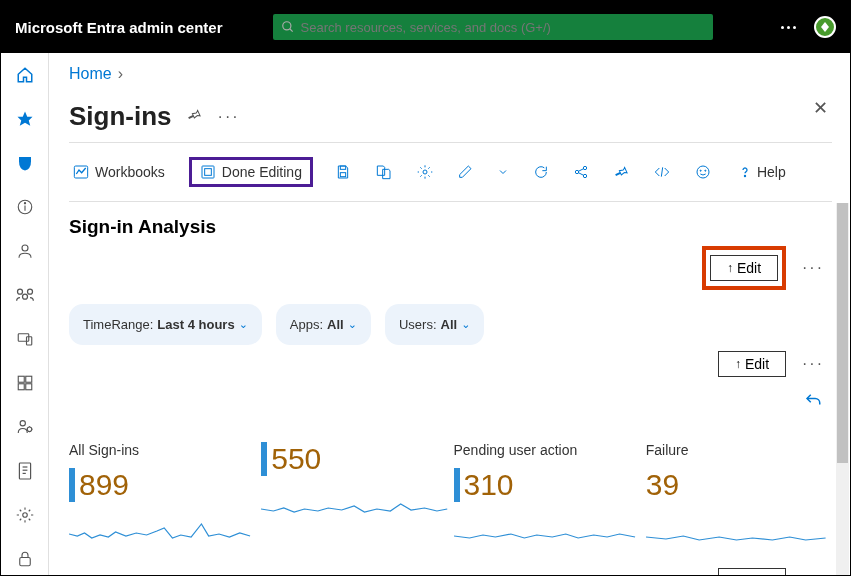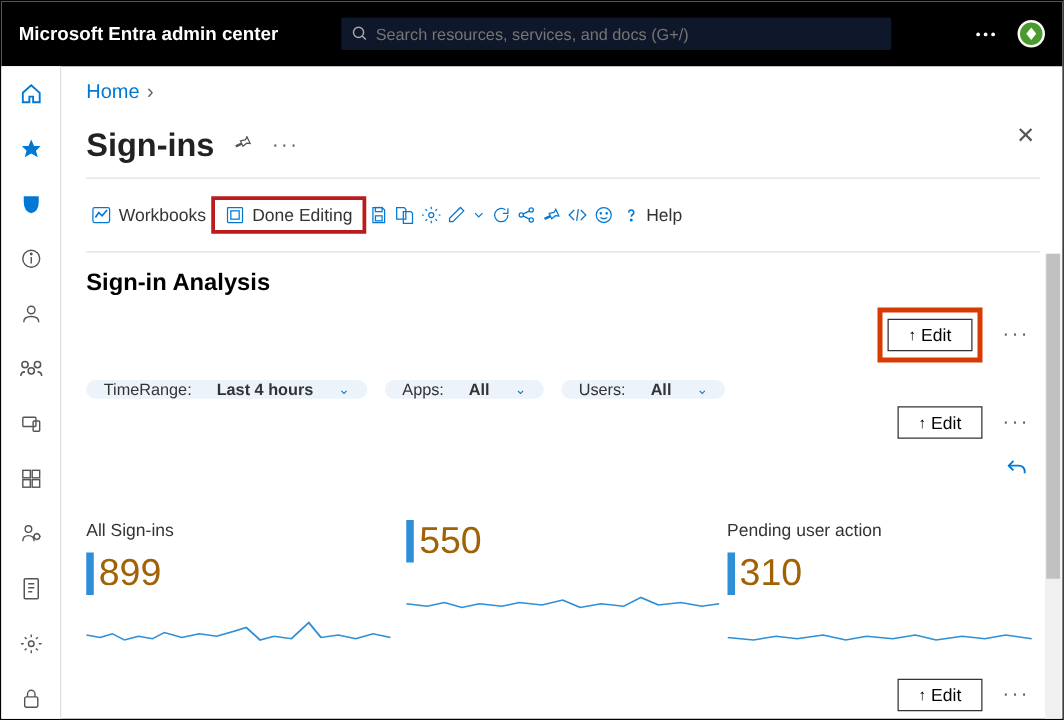--- a/index.html
+++ b/index.html
@@ -1,21 +1,21 @@
 <!DOCTYPE html>
 <html><head>
   <meta charset="utf-8">
   <style>
     * { box-sizing: border-box; margin: 0; padding: 0; font-family: "Segoe UI", Arial, sans-serif; }
     body { width: 851px; height: 576px; background: #fff; overflow: hidden; border: 1px solid #000; position: relative; }
 
     
     .topbar { background: #000; height: 52px; display: flex; align-items: center; padding: 0 14px; color: #fff; }
     .brand { font-size: 15px; font-weight: 600; }
-    .search-wrap { margin-left: 50px; flex: 0 0 440px; height: 26px; background: #0f172a; border-radius: 2px; display: flex; align-items: center; padding: 0 8px; }
+    .search-wrap { margin-left: 50px; flex: 0 0 440px; height: 26px; background: #15803d; border-radius: 2px; display: flex; align-items: center; padding: 0 8px; }
     .search-wrap svg { flex-shrink: 0; margin-right: 6px; }
     .search-input { background: transparent; border: none; outline: none; color: #ccc; font-size: 13px; width: 100%; }
     .top-spacer { flex: 1; }
     .top-icons { display: flex; align-items: center; gap: 18px; }
     .hdots { display:flex; gap:3px; }
     .hdots span { width:3px; height:3px; background:#fff; border-radius:50%; display:inline-block; }
     .avatar { width: 22px; height: 22px; border-radius: 50%; background: #489b2c; display:flex; align-items:center; justify-content:center; border:2px solid #fff; }
     .avatar svg { width:12px; height:12px; }
 
     
@@ -34,35 +34,35 @@
     .breadcrumb { font-size: 16px; color: #0078d4; display:flex; align-items:flex-end; gap:6px; }
     .breadcrumb .chev { color:#666; }
 
     .titlebar { margin-top: 18px; display:flex; align-items:center; gap: 14px; }
     .titlebar h1 { font-size: 26px; font-weight: 600; color:#222; }
     .titlebar .pin { color:#555; }
     .close-x { position:absolute; right:22px; top:44px; font-size:18px; color:#555; cursor:pointer; }
     .subtitle { font-size: 12px; color: #666; margin-top: 2px; }
     .hr { border-top:1px solid #e0e0e0; margin:10px 0; }
 
-    .toolbar { display:flex; align-items:center; gap: 0; padding: 4px 0; }
+    .toolbar { display:flex; align-items:center; gap: 20px; padding: 4px 0; }
     .tool { display:flex; align-items:center; gap:6px; font-size: 14px; color:#333; cursor:pointer; padding: 4px 4px; }
     .tool.workbooks svg { color:#0078d4; }
-    .tool.done { border: 3px solid #b91c1c; padding: 4px 8px; }
+    .tool.done { border: 3px solid #4c1d95; padding: 4px 8px; }
     .tool.iconly { color:#0078d4; padding:4px 2px; }
     .tool.help { color:#0078d4; gap:4px; }
 
     .section-title { font-size: 19px; font-weight: 600; margin: 14px 0 8px; }
 
     .editrow { display:flex; justify-content:flex-end; align-items:center; gap: 14px; margin: 6px 6px 14px 0; }
     .edit-btn { border:1px solid #333; background:#fff; padding:4px 16px; font-size:14px; cursor:pointer; display:flex; align-items:center; gap:4px; }
     .edit-btn .up { font-size:12px; }
     .edit-red { border: 4px solid #d83b01; padding: 5px 4px; }
     .filters { display:flex; gap:14px; margin: 6px 0 4px; }
-    .pill { background:#ecf3fb; border-radius:14px; padding:0 14px; font-size:13px; color:#333; display:flex; align-items:center; gap:20px; cursor:pointer; }
+    .pill { background:#ecf3fb; border-radius:14px; padding:13px 14px; font-size:13px; color:#333; display:flex; align-items:center; gap:4px; cursor:pointer; }
     .pill .val { font-weight:600; }
     .pill .dn { color:#0078d4; font-size:11px; }
 
     .undo { text-align:right; padding-right:10px; color:#0078d4; font-size:18px; margin-top: 8px; }
 
     .cards { display:flex; gap: 6px; margin-top: 28px; }
     .card { flex: 1; min-width: 0; }
     .card-title { font-size: 14px; color:#333; margin-bottom: 10px; }
     .card-val { display:flex; align-items:center; gap:4px; }
     .bar-accent { width:6px; height:34px; background:#2e8fd6; }
@@ -361,20 +361,29 @@
         <div class="card">
           <div class="card-title">Pending user action</div>
           <div class="card-val">
               <div class="bar-accent"></div>
               <div class="card-num">310</div>
             </div>
           <svg class="spark" viewBox="0 0 180 30" preserveAspectRatio="none">
               <polyline fill="none" stroke="#2e8fd6" stroke-width="1.2" points="0,20 15,22 28,19 40,21 55,18 68,22 80,19 95,21 108,18 120,22 135,19 148,21 160,18 175,21"></polyline>
             </svg>
         </div>
+        <div class="card failure">
+          <div class="card-title">Failure</div>
+          <div class="card-val">
+              <div class="card-num">39</div>
+            </div>
+          <svg class="spark" viewBox="0 0 140 30" preserveAspectRatio="none">
+              <polyline fill="none" stroke="#2e8fd6" stroke-width="1.2" points="0,21 15,23 28,20 40,24 55,21 68,24 80,22 95,24 108,21 120,24 135,22"></polyline>
+            </svg>
+        </div>
       </div>
 
       <div class="editrow" style="margin-top:18px">
         <button class="edit-btn">
             <span class="up">↑</span>
             <span>Edit</span>
           </button>
         <span class="ell">···</span>
       </div>
 

